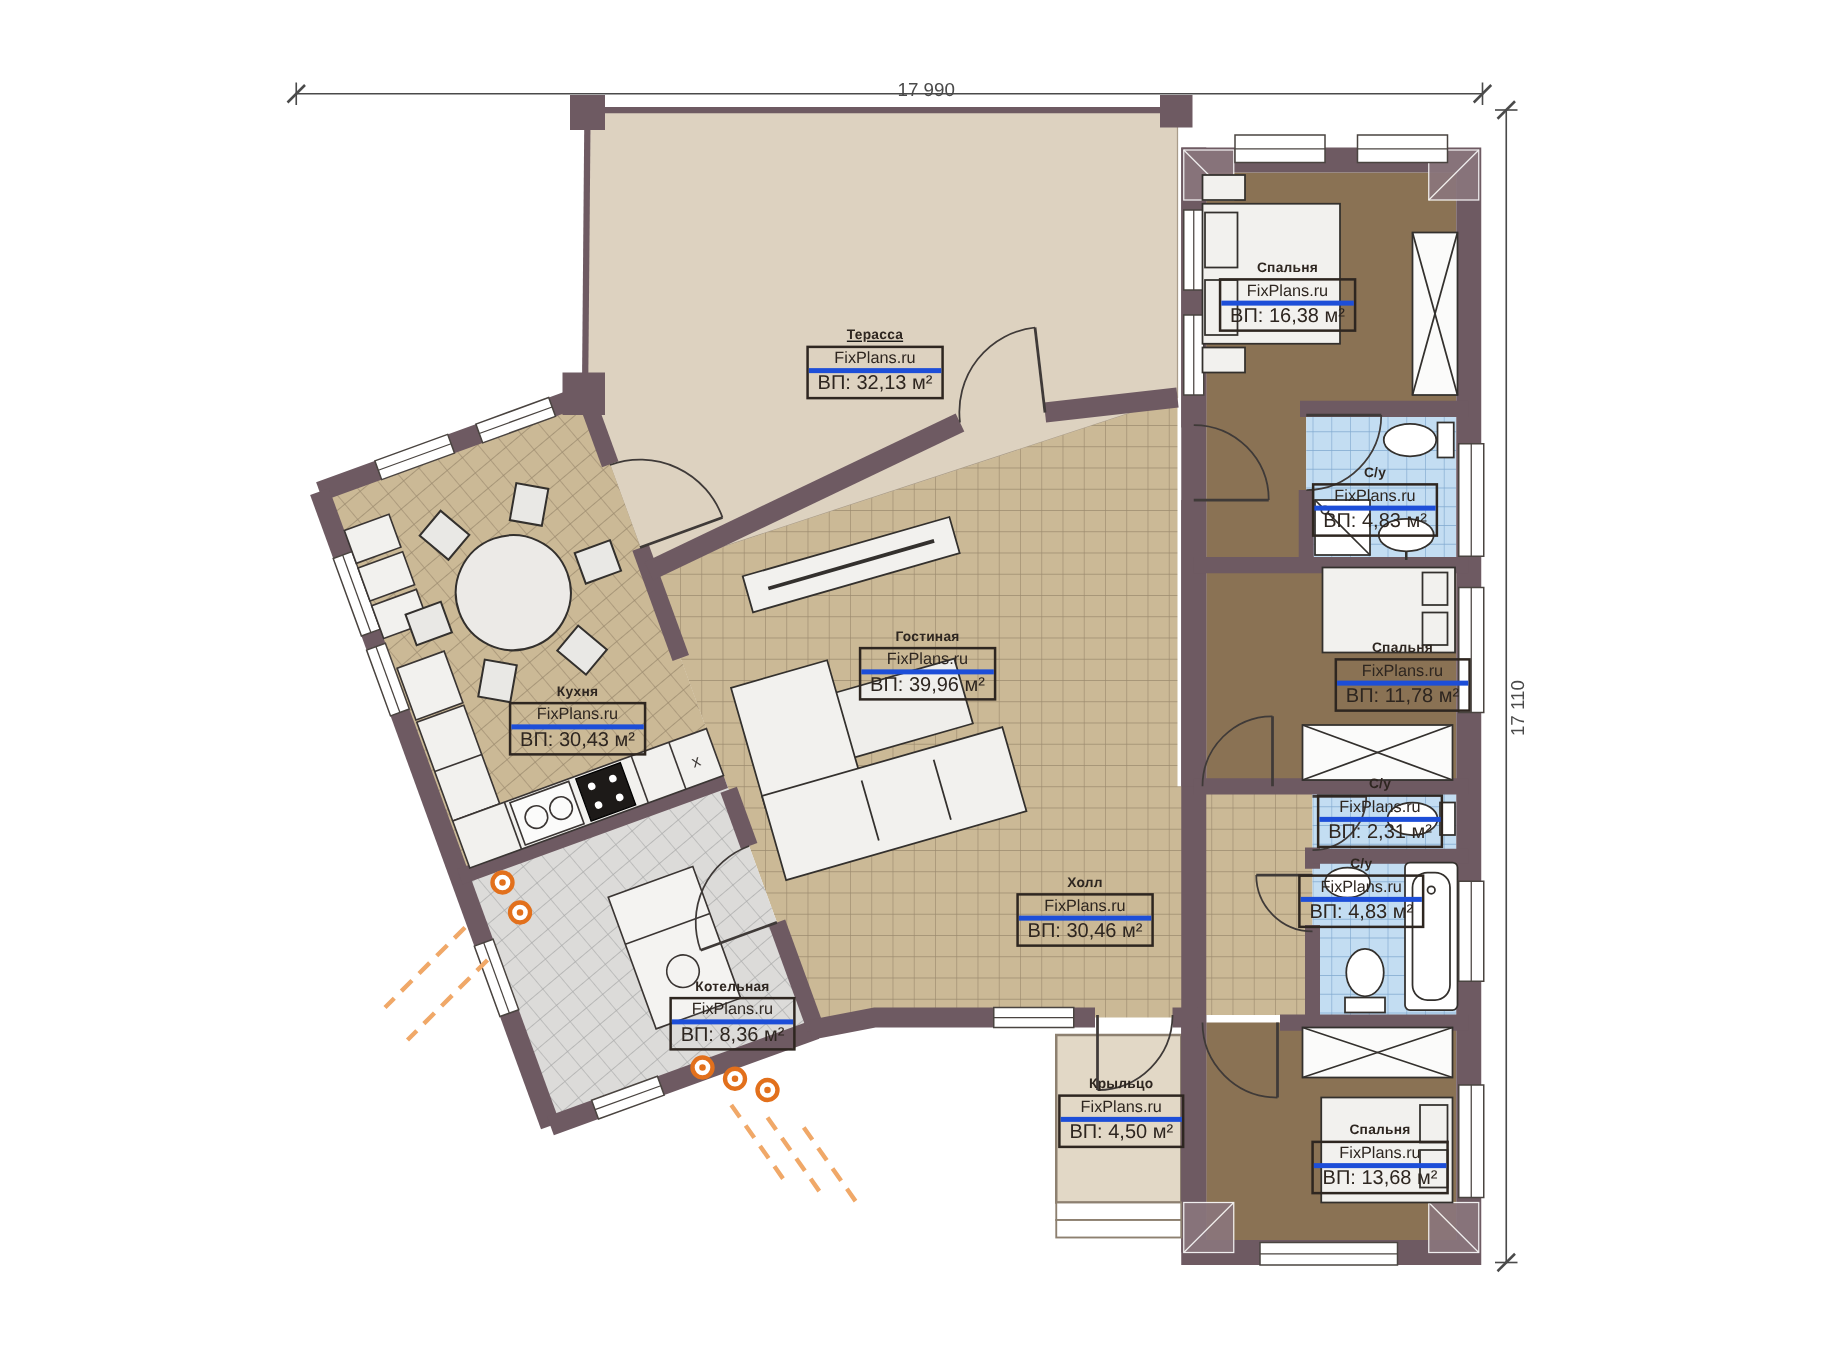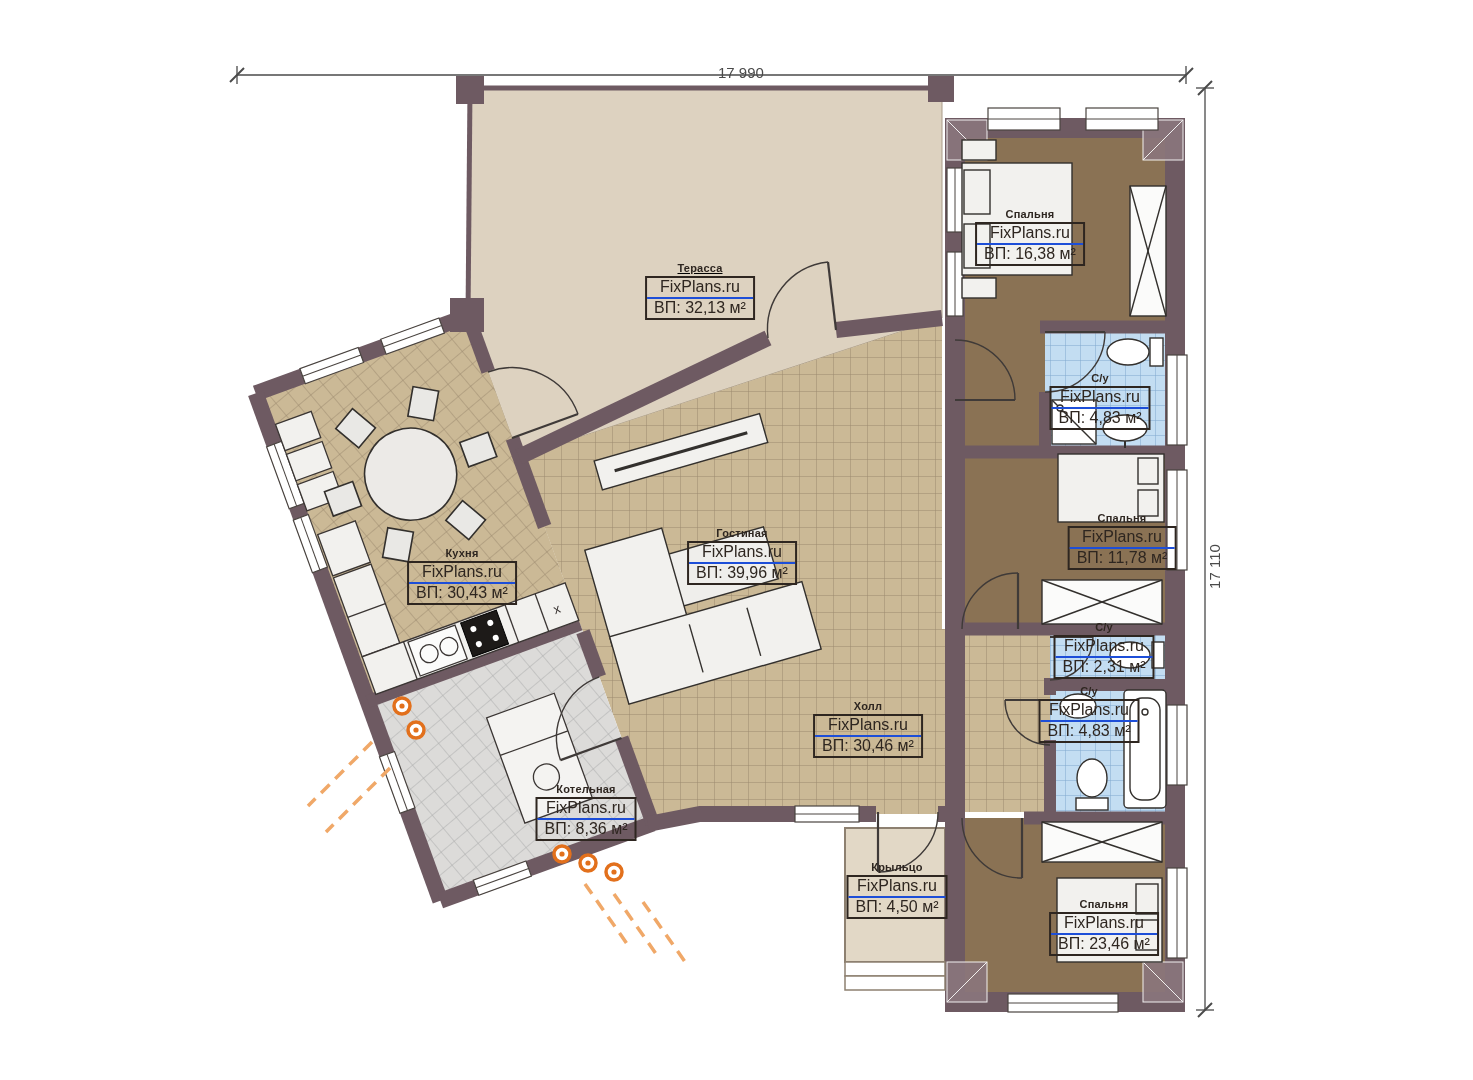--- a/index.html
+++ b/index.html
@@ -1,21 +1,21 @@
 <!DOCTYPE html>
 <html><head>
 <meta charset="utf-8">
 <style>
   html,body{margin:0;padding:0;background:#fff;font-family:"Liberation Sans",sans-serif;}
   #stage{position:relative;width:1473px;height:1080px;background:#fff;overflow:hidden;}
   #plan-svg{position:absolute;left:0;top:0;}
   .room-label{position:absolute;transform:translate(-50%,-50%);text-align:center;z-index:5;pointer-events:none;}
   .room-name{font-weight:bold;font-size:11px;color:#2e2620;margin-bottom:2px;letter-spacing:.2px;white-space:nowrap;}
   .room-box{display:inline-block;border:2px solid #2e2620;}
-  .room-brand{padding:0 7px 1px 7px;border-bottom:2px solid #1d4ed8;font-size:16px;color:#2e2620;white-space:nowrap;}
+  .room-brand{padding:0 7px 1px 7px;border-bottom:4px solid #1d4ed8;font-size:13px;color:#2e2620;white-space:nowrap;}
   .room-area{padding:0 7px 1px 7px;font-size:16px;color:#2e2620;white-space:nowrap;}
   .dim-label{position:absolute;font-size:15px;color:#4a4a4a;z-index:4;white-space:nowrap;}
   #dim-right-label{transform:rotate(-90deg);transform-origin:center;}
 </style>
 </head>
 <body>
 
 <div id="stage">
 
 <svg id="plan-svg" width="1473" height="1080" viewBox="0 0 1473 1080" xmlns="http://www.w3.org/2000/svg">
@@ -360,21 +360,21 @@
   <div class="room-label" style="left:1100px;top:401px;">
     <div class="room-name">С/у</div>
     <div class="room-box"><div class="room-brand">FixPlans.ru</div>
     <div class="room-area">ВП: 4,83 м²</div></div>
   </div>
   <div class="room-label" style="left:462px;top:576px;">
     <div class="room-name">Кухня</div>
     <div class="room-box"><div class="room-brand">FixPlans.ru</div>
     <div class="room-area">ВП: 30,43 м²</div></div>
   </div>
-  <div class="room-label" style="left:742px;top:532px;margin-top:24px;">
+  <div class="room-label" style="left:742px;top:532px;">
     <div class="room-name">Гостиная</div>
     <div class="room-box"><div class="room-brand">FixPlans.ru</div>
     <div class="room-area">ВП: 39,96 м²</div></div>
   </div>
   <div class="room-label" style="left:1122px;top:541px;">
     <div class="room-name">Спальня</div>
     <div class="room-box"><div class="room-brand">FixPlans.ru</div>
     <div class="room-area">ВП: 11,78 м²</div></div>
   </div>
   <div class="room-label" style="left:1104px;top:650px;">
@@ -398,16 +398,16 @@
     <div class="room-area">ВП: 8,36 м²</div></div>
   </div>
   <div class="room-label" style="left:897px;top:890px;">
     <div class="room-name">Крыльцо</div>
     <div class="room-box"><div class="room-brand">FixPlans.ru</div>
     <div class="room-area">ВП: 4,50 м²</div></div>
   </div>
   <div class="room-label" style="left:1104px;top:927px;">
     <div class="room-name">Спальня</div>
     <div class="room-box"><div class="room-brand">FixPlans.ru</div>
-    <div class="room-area">ВП: 23,46 м²</div></div>
+    <div class="room-area">ВП: 13,68 м²</div></div>
   </div>
 
 </div>
 
 </body></html>

